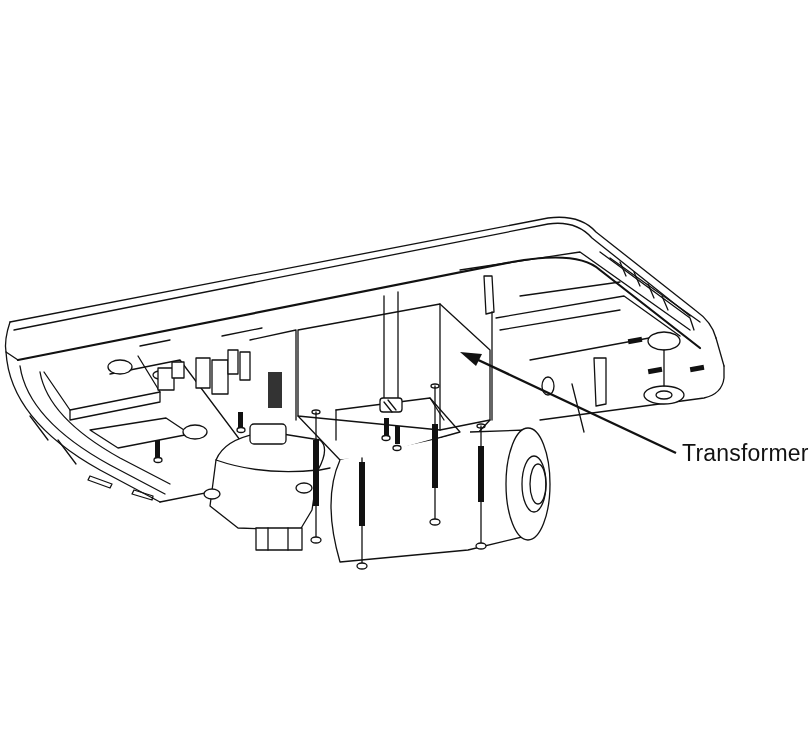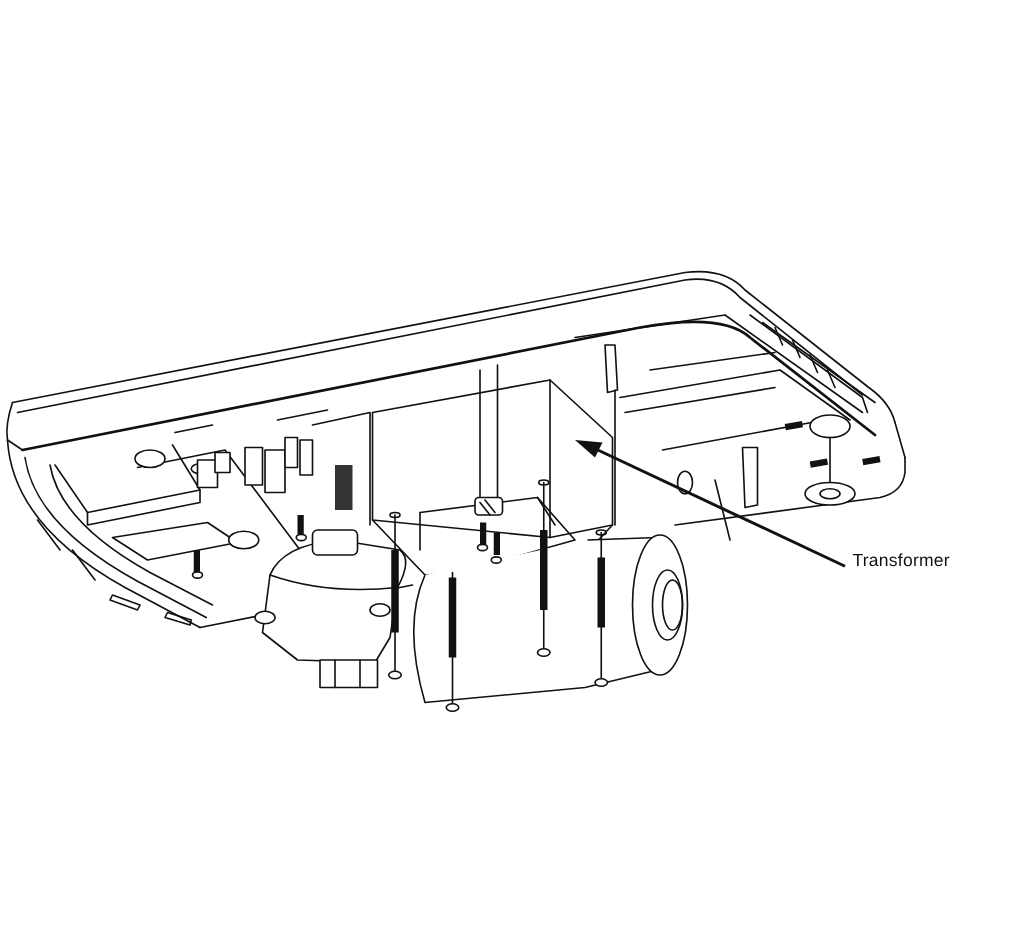--- a/index.html
+++ b/index.html
@@ -2,21 +2,21 @@
 <html><head>
 <meta charset="utf-8">
 <style>
   html, body { margin: 0; padding: 0; background: #ffffff; }
   body { width: 811px; height: 752px; position: relative; overflow: hidden; font-family: "Liberation Sans", sans-serif; }
   #diagram { position: absolute; left: 0; top: 0; width: 811px; height: 752px; }
   .ln { fill: none; stroke: #111; stroke-width: 1.3; stroke-linejoin: round; stroke-linecap: round; }
   .lnb { fill: none; stroke: #111; stroke-width: 2.2; stroke-linejoin: round; stroke-linecap: round; }
   .fw { fill: #fff; stroke: #111; stroke-width: 1.3; stroke-linejoin: round; }
   .screw { fill: #111; }
-  .label { position: absolute; left: 682px; top: 440px; font-size: 14px; color: #111; letter-spacing: 0.2px; }
+  .label { position: absolute; left: 682px; top: 440px; font-size: 23px; color: #111; letter-spacing: 0.2px; }
 </style>
 </head>
 <body>
 
 <svg id="diagram" viewBox="0 0 811 752" xmlns="http://www.w3.org/2000/svg">
 
   <g>
 
     <path class="ln" d="M10 322 L548 218 Q580 214 596 232 L695 310 Q712 322 716 338"></path>
     <path class="ln" d="M14 330 L548 224 Q576 220 592 238 L690 316"></path>

